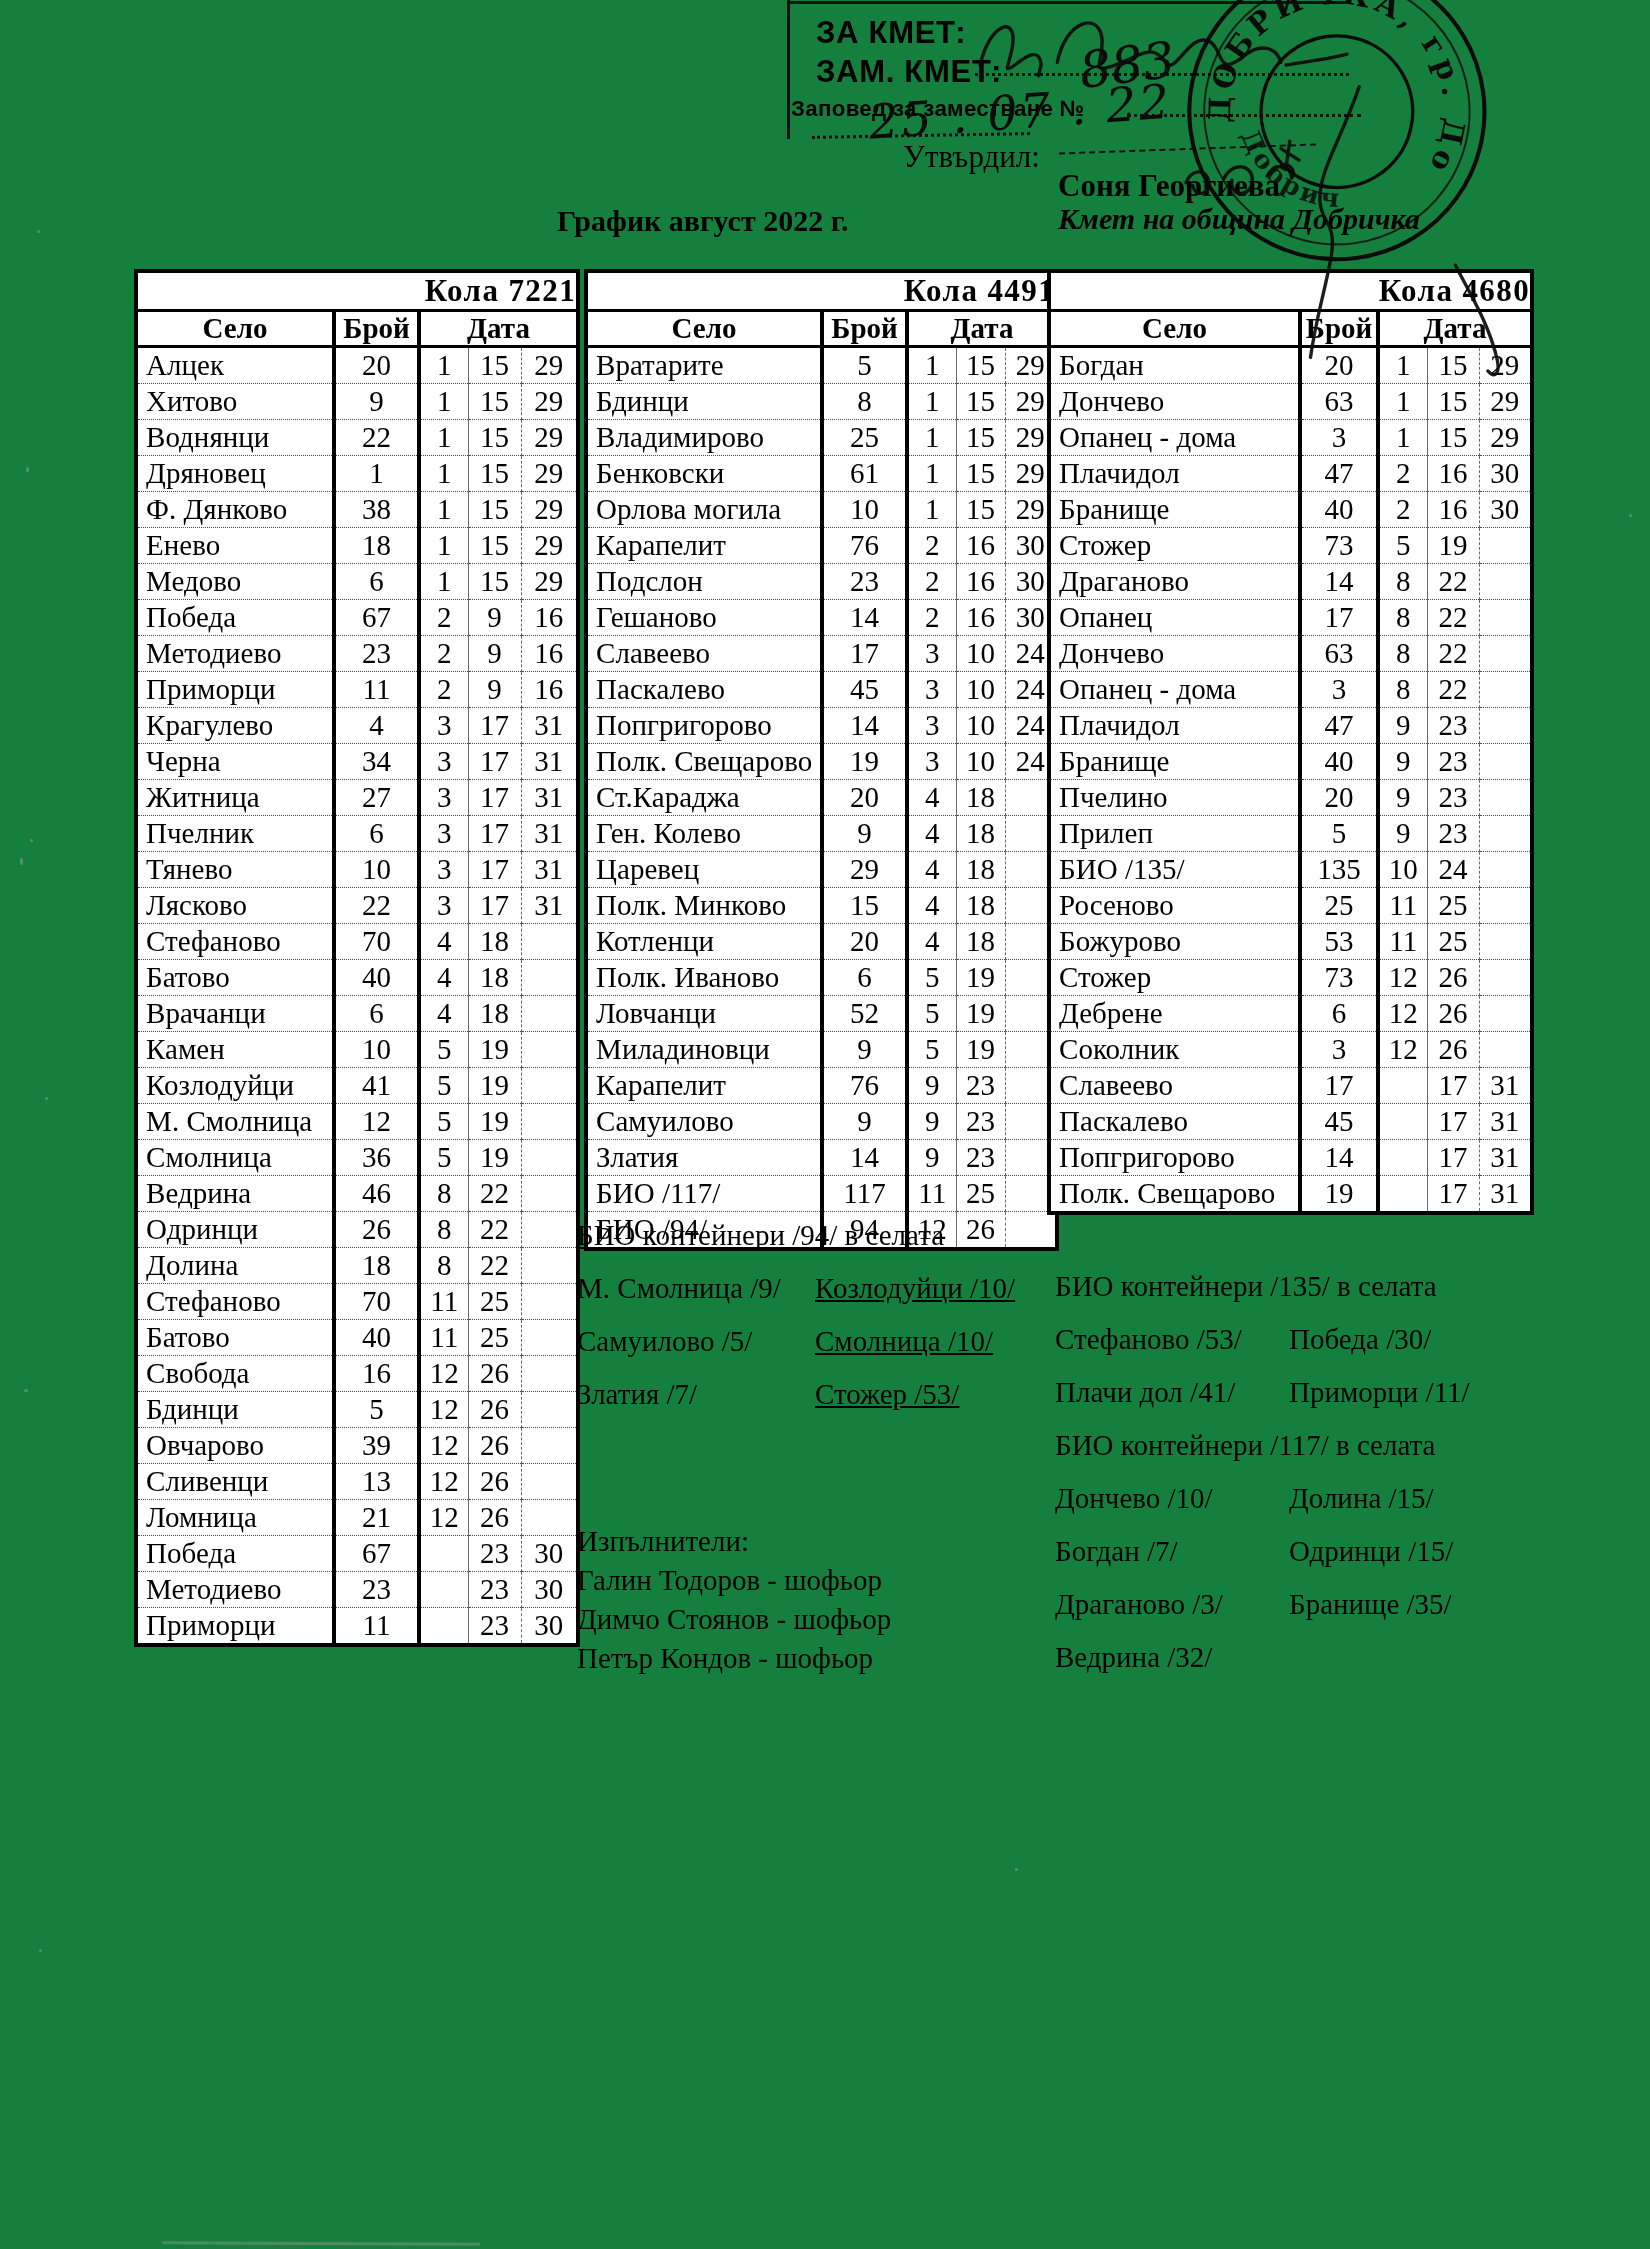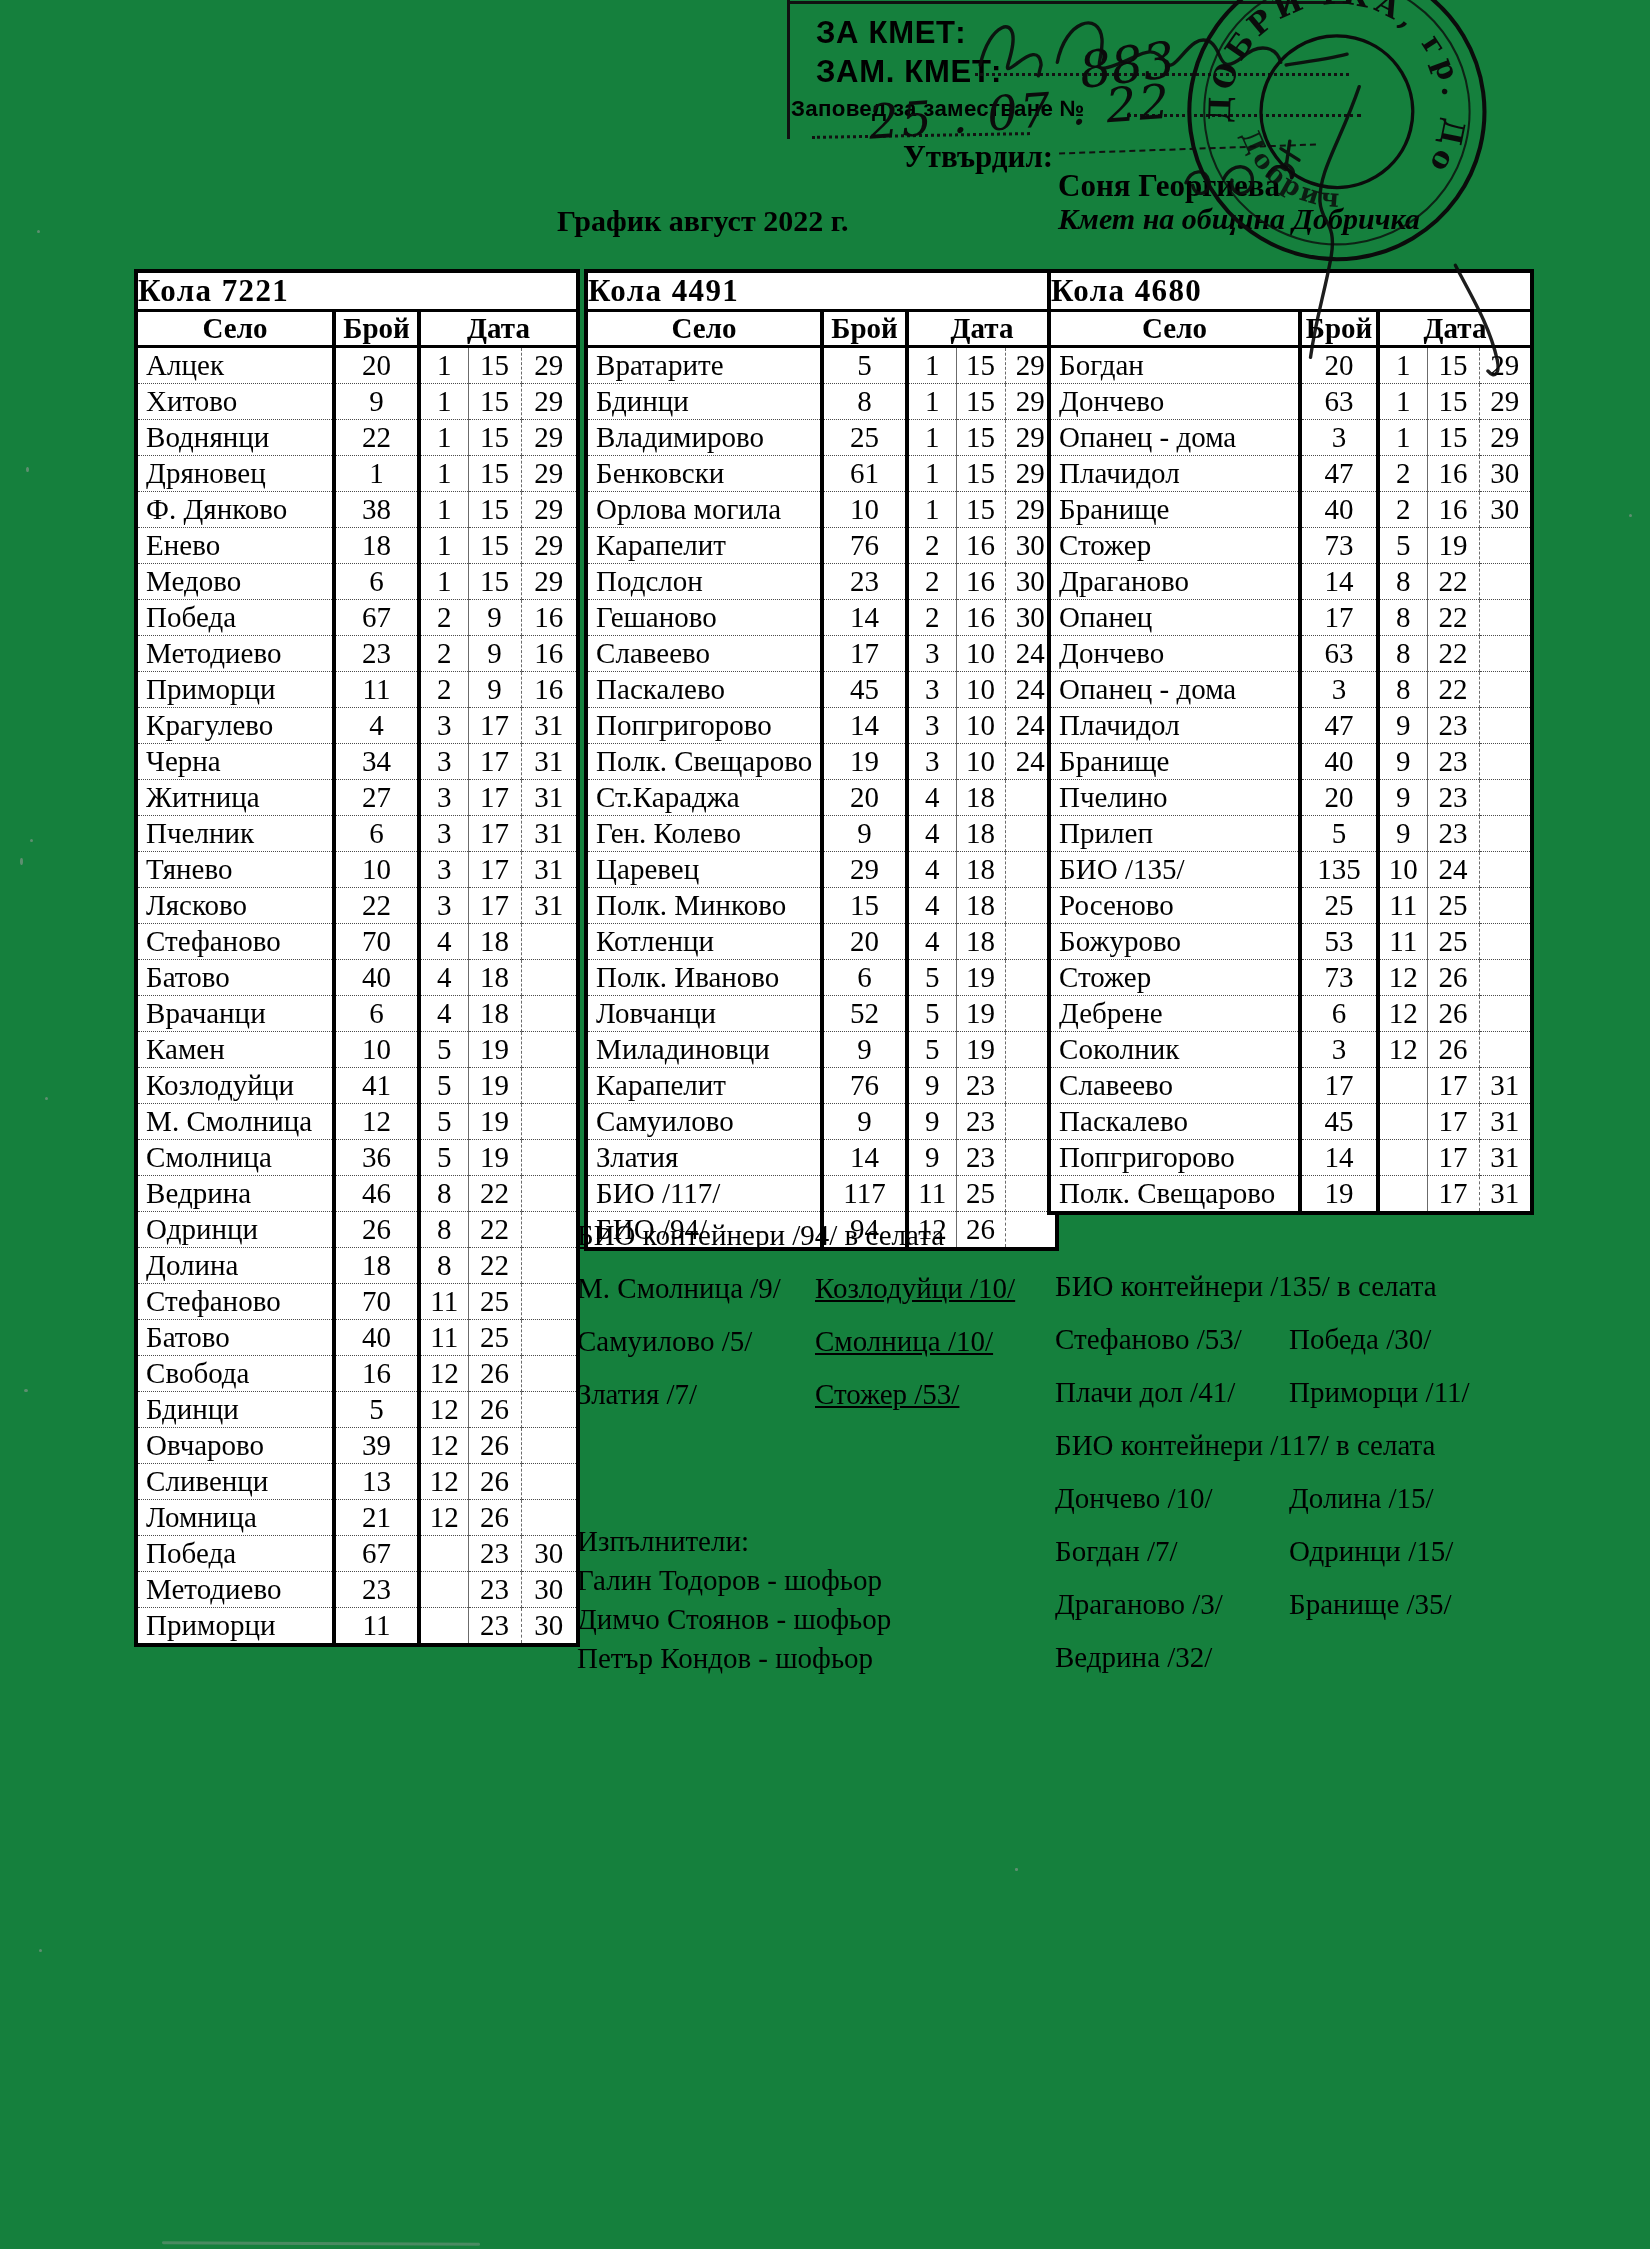--- a/index.html
+++ b/index.html
@@ -14,32 +14,32 @@
   .box-top{left:787px;top:1.4px;width:562px;height:2.7px;background:#111;}
   .lbl-sans{font-family:"Liberation Sans",sans-serif;font-weight:bold;white-space:nowrap;}
   .za-kmet{left:816px;top:15px;font-size:31px;letter-spacing:0.7px;}
   .zam-kmet{left:816px;top:54px;font-size:31px;letter-spacing:0.7px;}
   .order-lbl{left:791px;top:96px;font-size:22.3px;letter-spacing:0.3px;}
   .dotline{border-bottom:3.4px dotted #111;height:0;}
   .dot-a{left:975px;top:73px;width:374px;}
   .dot-b{left:1127px;top:114px;width:234px;}
   .dot-c{left:812px;top:134px;width:218px;transform:rotate(-1deg);}
   .dash-d{left:1059px;top:148px;width:257px;border-bottom:2.7px dashed #111;transform:rotate(-2deg);}
-  .utvardil{left:903px;top:139px;font-size:31px;font-weight:bold;white-space:nowrap;}
+  .utvardil{left:903px;top:139px;font-size:31px;font-weight:normal;white-space:nowrap;}
   .signer-name{left:1058px;top:168px;font-size:31px;font-weight:bold;white-space:nowrap;}
   .signer-title{left:1058px;top:202px;font-size:30px;font-weight:bold;font-style:italic;white-space:nowrap;}
   .doc-title{left:557px;top:204px;font-size:30px;font-weight:bold;white-space:nowrap;}
 
   
   table.doc-table{
     position:absolute;top:269px;border-collapse:collapse;table-layout:fixed;
     background:#fff;border:4.1px solid #000;
   }
   tr.title-row th{
-    border-bottom:3.4px solid #000;height:34px;text-align:left;
+    border-bottom:3.4px solid #000;height:34px;text-align:right;
     font:bold 31px "Liberation Serif",serif;letter-spacing:1.4px;padding:0;
   }
   tr.cols-row th{
     border-bottom:3.4px solid #000;height:28.4px;text-align:center;
     font:bold 29px "Liberation Serif",serif;padding:0;
   }
   tr.cols-row th.h-selo,tr.cols-row th.h-broy{border-right:4.1px solid #000;}
   tbody td{
     height:35px;font:29px/1.05 "Liberation Serif",serif;padding:0;
     border-top:1.4px dotted #4a4a4a;white-space:nowrap;overflow:hidden;

